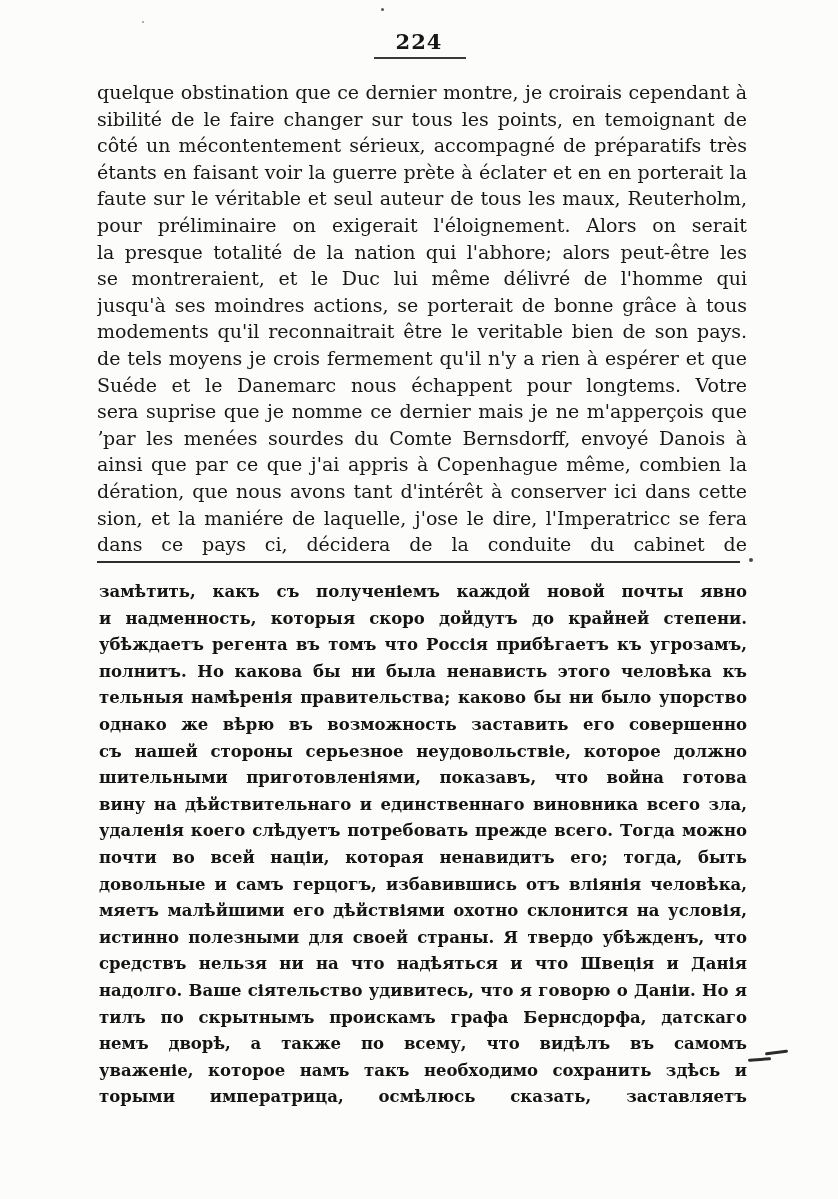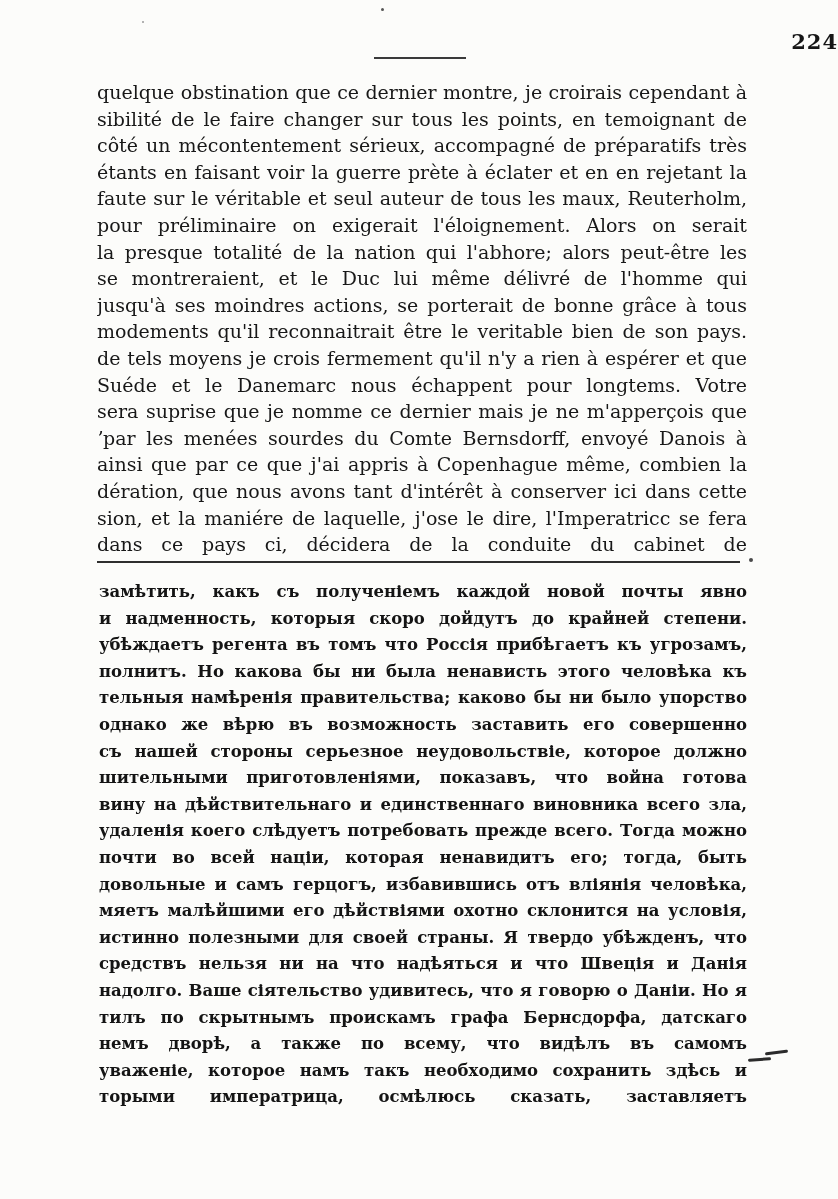--- a/index.html
+++ b/index.html
@@ -15,21 +15,21 @@
     background: #fcfcfa;
     overflow: hidden;
     color: #1c1c1c;
     font-family: "DejaVu Serif", "Liberation Serif", serif;
   }
   .page-number {
     position: absolute;
     top: 29px;
     left: 0;
     width: 838px;
-    text-align: right;
+    text-align: center;
     font-size: 21px;
     font-weight: 700;
     letter-spacing: 1px;
     color: #161616;
   }
   .page-number-rule {
     position: absolute;
     top: 57px;
     left: 374px;
     width: 92px;
@@ -116,21 +116,21 @@
 
   <header>
     <div class="page-number">224</div>
     <div class="page-number-rule"></div>
   </header>
 
   <main class="main-text">
       <div class="text-line">quelque obstination que ce dernier montre, je croirais cependant à la pos-</div>
       <div class="text-line">sibilité de le faire changer sur tous les points, en temoignant de notre</div>
       <div class="text-line">côté un mécontentement sérieux, accompagné de préparatifs très inqui-</div>
-      <div class="text-line">étants en faisant voir la guerre prète à éclater et en en rejetant la</div>
+      <div class="text-line">étants en faisant voir la guerre prète à éclater et en en porterait la</div>
       <div class="text-line">faute sur le véritable et seul auteur de tous les maux, Reuterholm, dont</div>
       <div class="text-line">pour préliminaire on exigerait l'éloignement. Alors on serait soutenu par</div>
       <div class="text-line">la presque totalité de la nation qui l'abhore; alors peut-être les mécontents</div>
       <div class="text-line">se montreraient, et le Duc lui même délivré de l'homme qui gouverne</div>
       <div class="text-line">jusqu'à ses moindres actions, se porterait de bonne grâce à tous les acco-</div>
       <div class="text-line">modements qu'il reconnaitrait être le veritable bien de son pays. Sans</div>
       <div class="text-line">de tels moyens je crois fermement qu'il n'y a rien à espérer et que la</div>
       <div class="text-line">Suéde et le Danemarc nous échappent pour longtems. Votre Excellence</div>
       <div class="text-line">sera suprise que je nomme ce dernier mais je ne m'apperçois que trop</div>
       <div class="text-line">ʼpar les menées sourdes du Comte Bernsdorff, envoyé Danois à cette Cour,</div>

